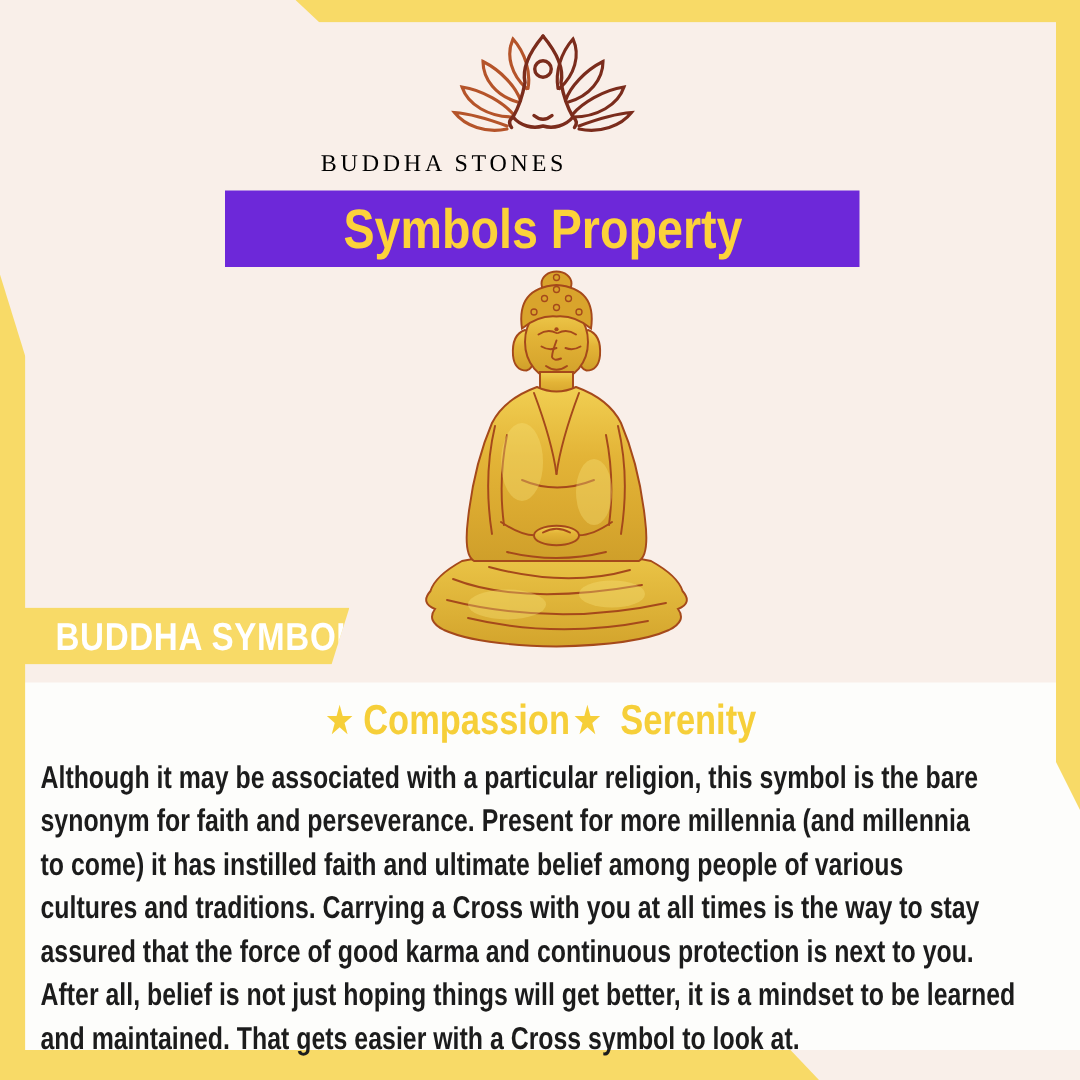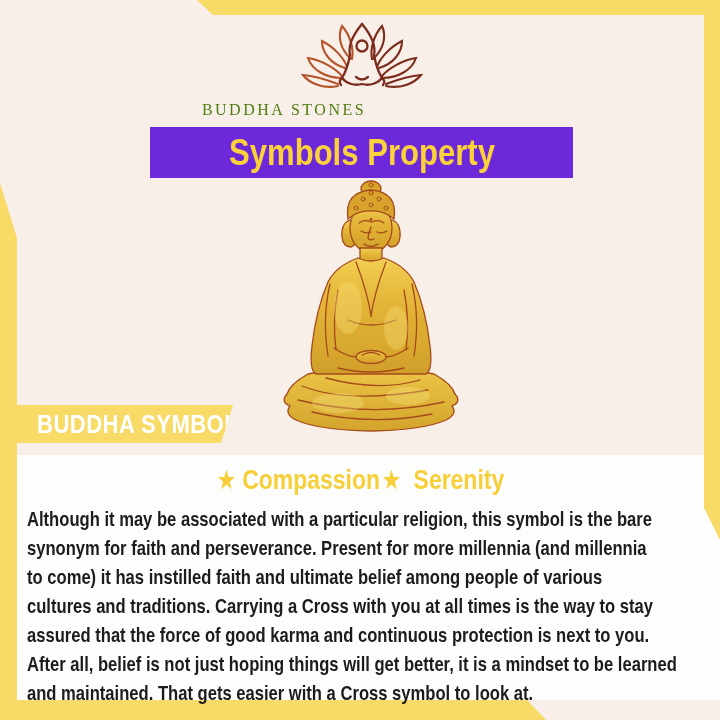--- a/index.html
+++ b/index.html
@@ -15,21 +15,21 @@
   .accent-right{right:0;top:0;width:16px;height:540px;
     clip-path:polygon(0 0,16px 0,16px 540px,0 508px);}
   .accent-left{left:0;top:183px;width:17px;height:537px;
     clip-path:polygon(0 0,17px 55px,17px 537px,0 537px);}
   .accent-bottom{left:0;top:700px;width:546px;height:20px;
     clip-path:polygon(0 0,527px 0,546px 20px,0 20px);}
   
   .logo{position:absolute;left:295px;top:20px;width:134px;height:78px;}
   .brand-name{position:absolute;left:0;top:101px;width:568px;text-align:center;
     font-family:"Liberation Serif","DejaVu Serif",serif;
-    font-size:16px;font-weight:500;letter-spacing:2.5px;color:#4d7c0f;white-space:nowrap;}
+    font-size:16px;font-weight:500;letter-spacing:2.5px;color:#000000;white-space:nowrap;padding-left:12px;}
   
   .title-banner{position:absolute;left:150px;top:127px;width:423px;height:51px;background:#6d28d9;}
   .title-text{position:absolute;left:50%;top:0;height:51px;line-height:52px;white-space:nowrap;
     font-size:37px;font-weight:bold;color:#fcd23a;
     transform:translateX(-50%) scaleX(0.84);}
   
   .buddha{position:absolute;left:278px;top:178px;width:188px;height:262px;}
   
   .ribbon{position:absolute;left:0;top:405px;width:233px;height:38px;background:#f8da67;
     clip-path:polygon(0 0,233px 0,221px 38px,0 38px);}

